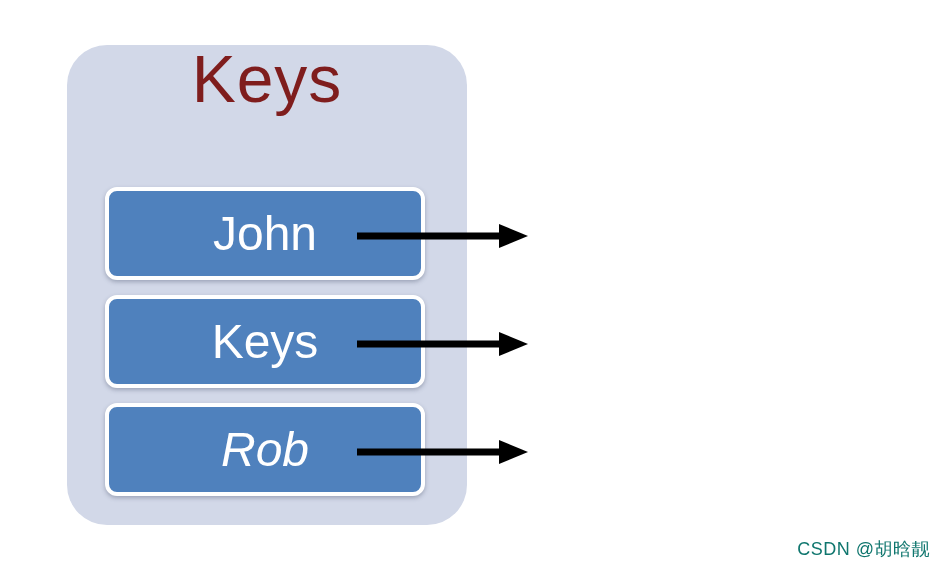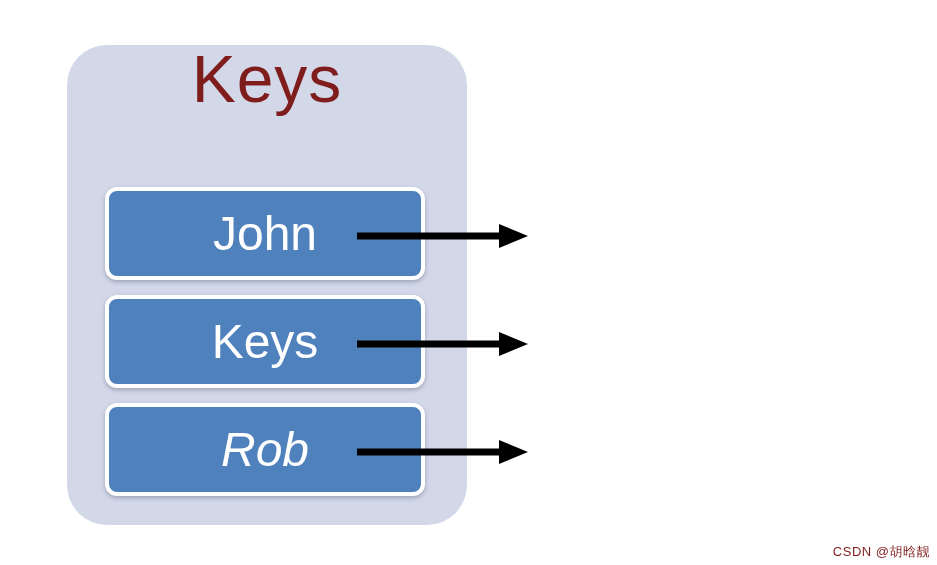--- a/index.html
+++ b/index.html
@@ -59,22 +59,22 @@
     position: absolute;
     inset: 0;
     width: 937px;
     height: 565px;
     pointer-events: none;
   }
   .watermark {
     position: absolute;
     right: 7px;
     bottom: 4px;
-    font-size: 13px;
-    color: #7f1d1d;
+    font-size: 18px;
+    color: #0f766e;
     letter-spacing: 0.5px;
   }
 </style>
 </head>
 <body>
 
 <div class="stage">
 
   <section class="panel panel-keys">
     <h2 class="panel-title">Keys</h2>

